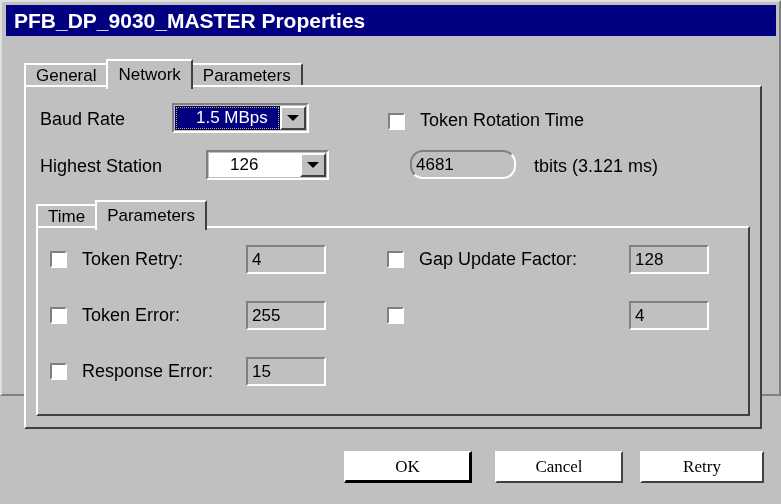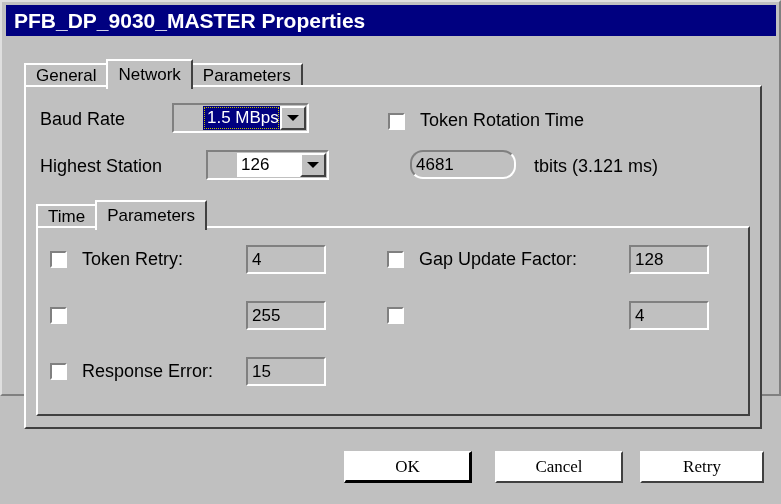--- a/index.html
+++ b/index.html
@@ -123,25 +123,24 @@
     display: flex;
     align-items: stretch;
     padding: 1px;
   }
   .combo-field {
     flex: 1;
     box-sizing: border-box;
     background: #ffffff;
     display: flex;
     align-items: center;
-    padding-left: 4px;
+    padding-left: 21px;
     font-size: 17px;
     overflow: hidden;
     white-space: nowrap;
-    margin-left: 28px;
   }
   .combo-field.selected {
     background: #000080;
     color: #ffffff;
     outline: 1px dotted #c0c000;
     outline-offset: -2px;
   }
   .combo-btn {
     width: 26px;
     box-sizing: border-box;
@@ -273,20 +272,21 @@
 
   <div id="inner-panel" class="tabpanel">
 
     <span class="checkbox" style="left:12px; top:23px;"></span>
     <span class="label" style="left:44px; top:21px;">Token Retry:</span>
     <div class="textfield" style="left:208px; top:17px; width:80px; height:29px;">
       <span>4</span>
     </div>
 
     <span class="checkbox" style="left:12px; top:79px;"></span>
+    <span class="label" style="left:44px; top:77px;">Token Error:</span>
     <div class="textfield" style="left:208px; top:73px; width:80px; height:29px;">
       <span>255</span>
     </div>
 
     <span class="checkbox" style="left:12px; top:135px;"></span>
     <span class="label" style="left:44px; top:133px;">Response Error:</span>
     <div class="textfield" style="left:208px; top:129px; width:80px; height:29px;">
       <span>15</span>
     </div>
 

